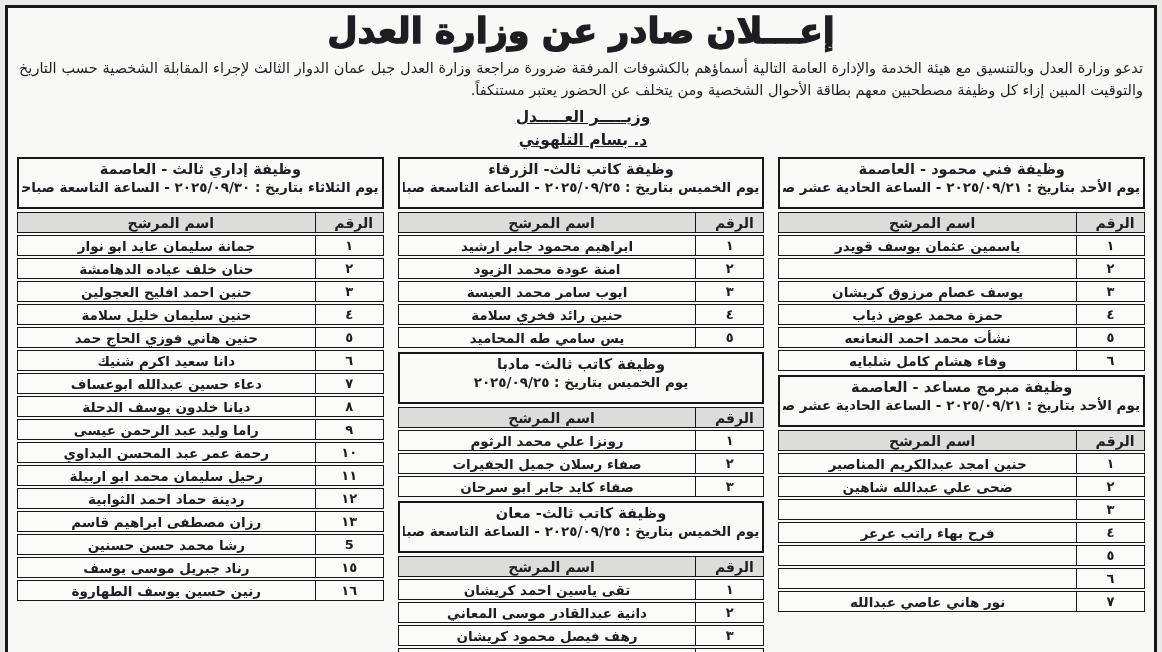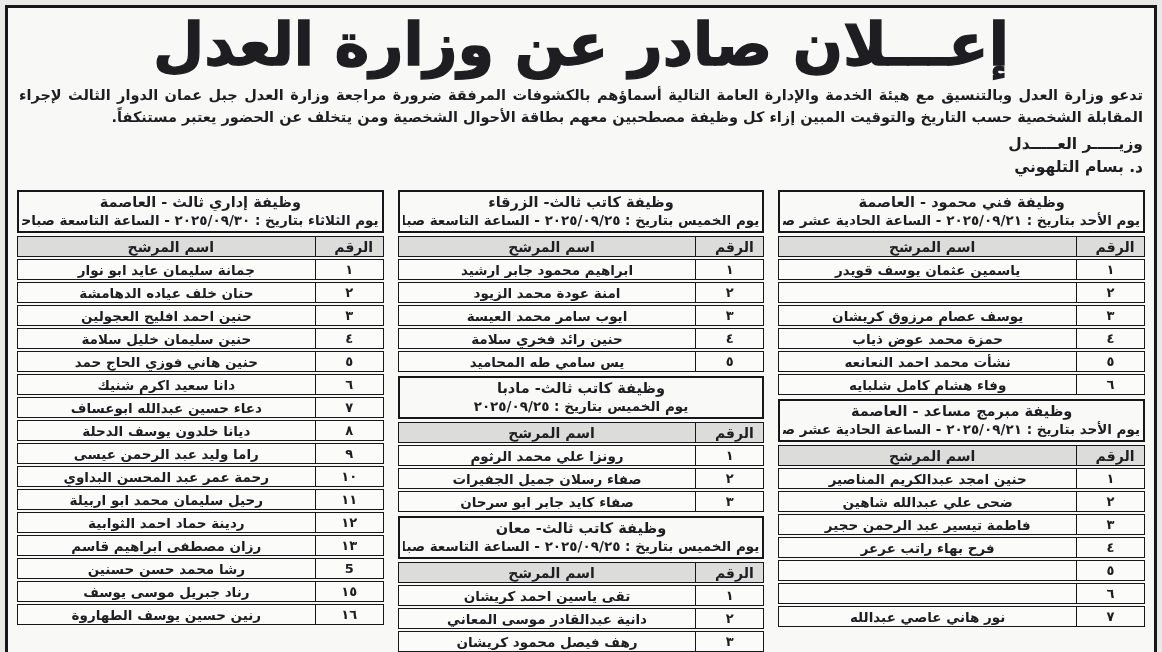--- a/index.html
+++ b/index.html
@@ -15,49 +15,49 @@
   .frame {
     position: absolute;
     top: 5px; right: 5px; left: 5px; bottom: -20px;
     border: 3px solid #17171b;
     border-bottom: none;
     background: #f8f8f6;
     padding: 0 9px;
   }
   .page-title {
     text-align: center;
-    font-size: 59px;
+    font-size: 35px;
     font-weight: bold;
     line-height: 1.12;
     margin: 4px 0 6px 0;
     letter-spacing: -1px;
     -webkit-text-stroke: 1.3px #1d1d22;
   }
   .intro {
     font-size: 14.5px;
-    font-weight: bold;
+    font-weight: normal;
     line-height: 1.52;
     text-align: justify;
     margin: 0 2px;
   }
-  .signature { margin: 5px 2px 12px 0; text-align: right; padding-left: 6px; }
+  .signature { margin: 5px 2px 6px 0; text-align: center; padding-left: 6px; text-decoration: underline; }
   .signature div { font-size: 15.5px; font-weight: bold; line-height: 1.45; }
   .columns {
     display: flex;
     gap: 14px;
     align-items: flex-start;
     margin-top: 5px;
   }
   .col { flex: 1; min-width: 0; }
   .tblock { margin-bottom: 4px; }
   .tbox {
     border: 2px solid #17171b;
     text-align: center;
     font-weight: bold;
-    padding: 1px 3px 2px 3px;
+    padding: 1px 3px 11px 3px;
     margin-bottom: 3px;
     background: #f9f9f7;
   }
   .jt { font-size: 14.5px; line-height: 18px; white-space: nowrap; overflow: hidden; }
   .js { font-size: 13.5px; line-height: 18px; white-space: nowrap; overflow: hidden; }
   .row {
     display: flex;
     align-items: stretch;
     border: 1.5px solid #17171b;
     margin-bottom: 2px;
@@ -142,21 +142,20 @@
           <div class="row">
             <div class="cell num">١</div>
             <div class="cell name">حنين امجد عبدالكريم المناصير</div>
           </div>
           <div class="row">
             <div class="cell num">٢</div>
             <div class="cell name">ضحى علي عبدالله شاهين</div>
           </div>
           <div class="row">
             <div class="cell num">٣</div>
-            <div class="cell name">فاطمة تيسير عبد الرحمن حجير</div>
           </div>
           <div class="row">
             <div class="cell num">٤</div>
             <div class="cell name">فرح بهاء راتب عرعر</div>
           </div>
           <div class="row">
             <div class="cell num">٥</div>
           </div>
           <div class="row">
             <div class="cell num">٦</div>

